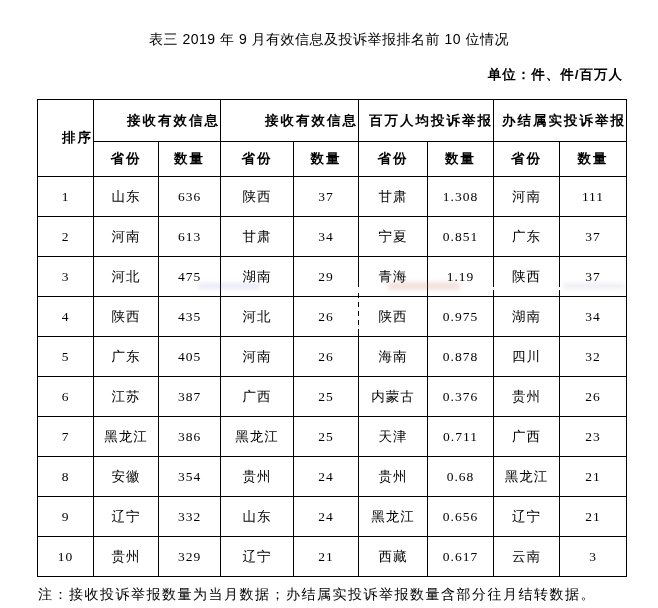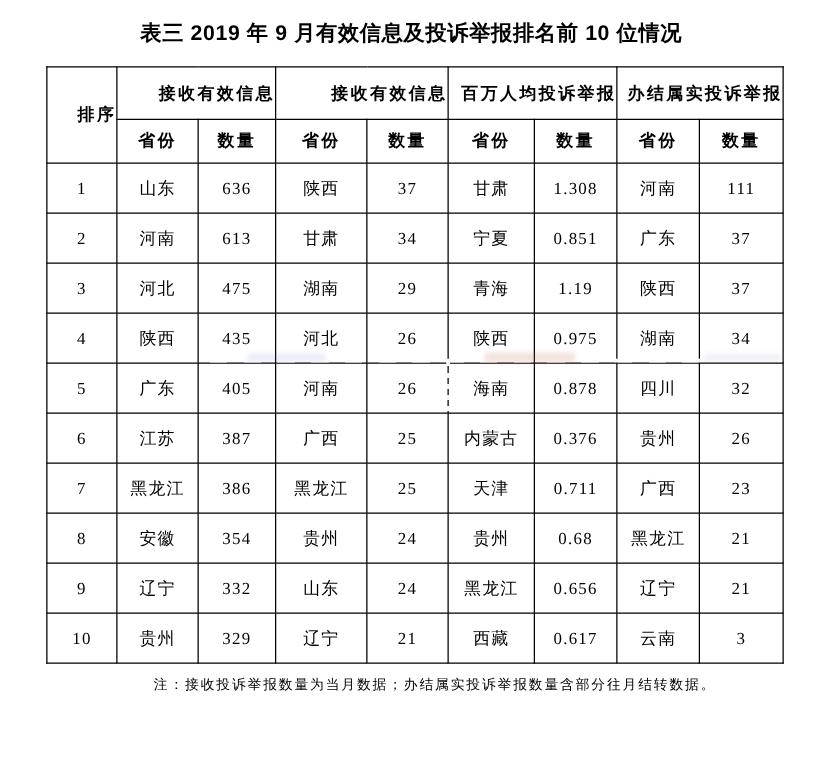--- a/index.html
+++ b/index.html
@@ -6,26 +6,26 @@
   body{width:658px;height:608px;}
   .page{
     position:relative;
     width:658px;height:608px;
     background:#ffffff;
     color:#000;
     font-family:"Liberation Serif","DejaVu Serif",serif;
     overflow:hidden;
   }
   .title{
-    margin:0;
+    margin:16px;
     padding-top:15px;
     text-align:center;
     font-family:"Liberation Sans","DejaVu Sans",sans-serif;
-    font-size:17px;
-    font-weight:700;
+    font-size:14px;
+    font-weight:400;
     letter-spacing:0.5px;
   }
   .unit{
     margin-top:17px;
     margin-right:35px;
     text-align:right;
     font-family:"Liberation Sans","DejaVu Sans",sans-serif;
     font-size:13.5px;
     font-weight:700;
     letter-spacing:1px;
@@ -43,23 +43,22 @@
     font-size:13.5px;
     padding:0;
     overflow:hidden;
   }
   .rank-table thead tr.group-row th{height:41px;text-align:right;}
   .rank-table thead tr.sub-row th{height:34px;font-family:Liberation Serif, serif;}
   .rank-table th{font-weight:700;letter-spacing:2px;}
   .rank-table td{height:39px;letter-spacing:1px;}
   .note{
     margin:9px 0 0 38px;
-    font-size:11px;
+    font-size:14px;
     letter-spacing:1.5px;
-    text-align:center;
   }
   
   .wm{position:absolute;pointer-events:none;}
   .wm-dash-h{
     left:168px;top:287px;width:392px;height:3px;
     background:repeating-linear-gradient(90deg,
       rgba(255,255,255,0.95) 0 14px, rgba(255,255,255,0) 14px 27px);
   }
   .wm-dash-v{
     left:357px;top:289px;width:3px;height:40px;
@@ -73,20 +72,21 @@
   .wm-smudge-3{left:563px;top:283px;width:62px;height:6px;
     background:rgba(150,140,190,0.14);filter:blur(2px);}
 </style>
 </head>
 <body>
 
 <div class="page">
 
   <h1 class="title">表三 2019 年 9 月有效信息及投诉举报排名前 10 位情况</h1>
 
+  <div class="unit">单位：件、件/百万人</div>
 
   <table class="rank-table">
     <colgroup>
       <col style="width:56px">
         <col style="width:65px">
         <col style="width:62px">
       <col style="width:73px">
         <col style="width:65px">
         <col style="width:69px">
       <col style="width:66px">

